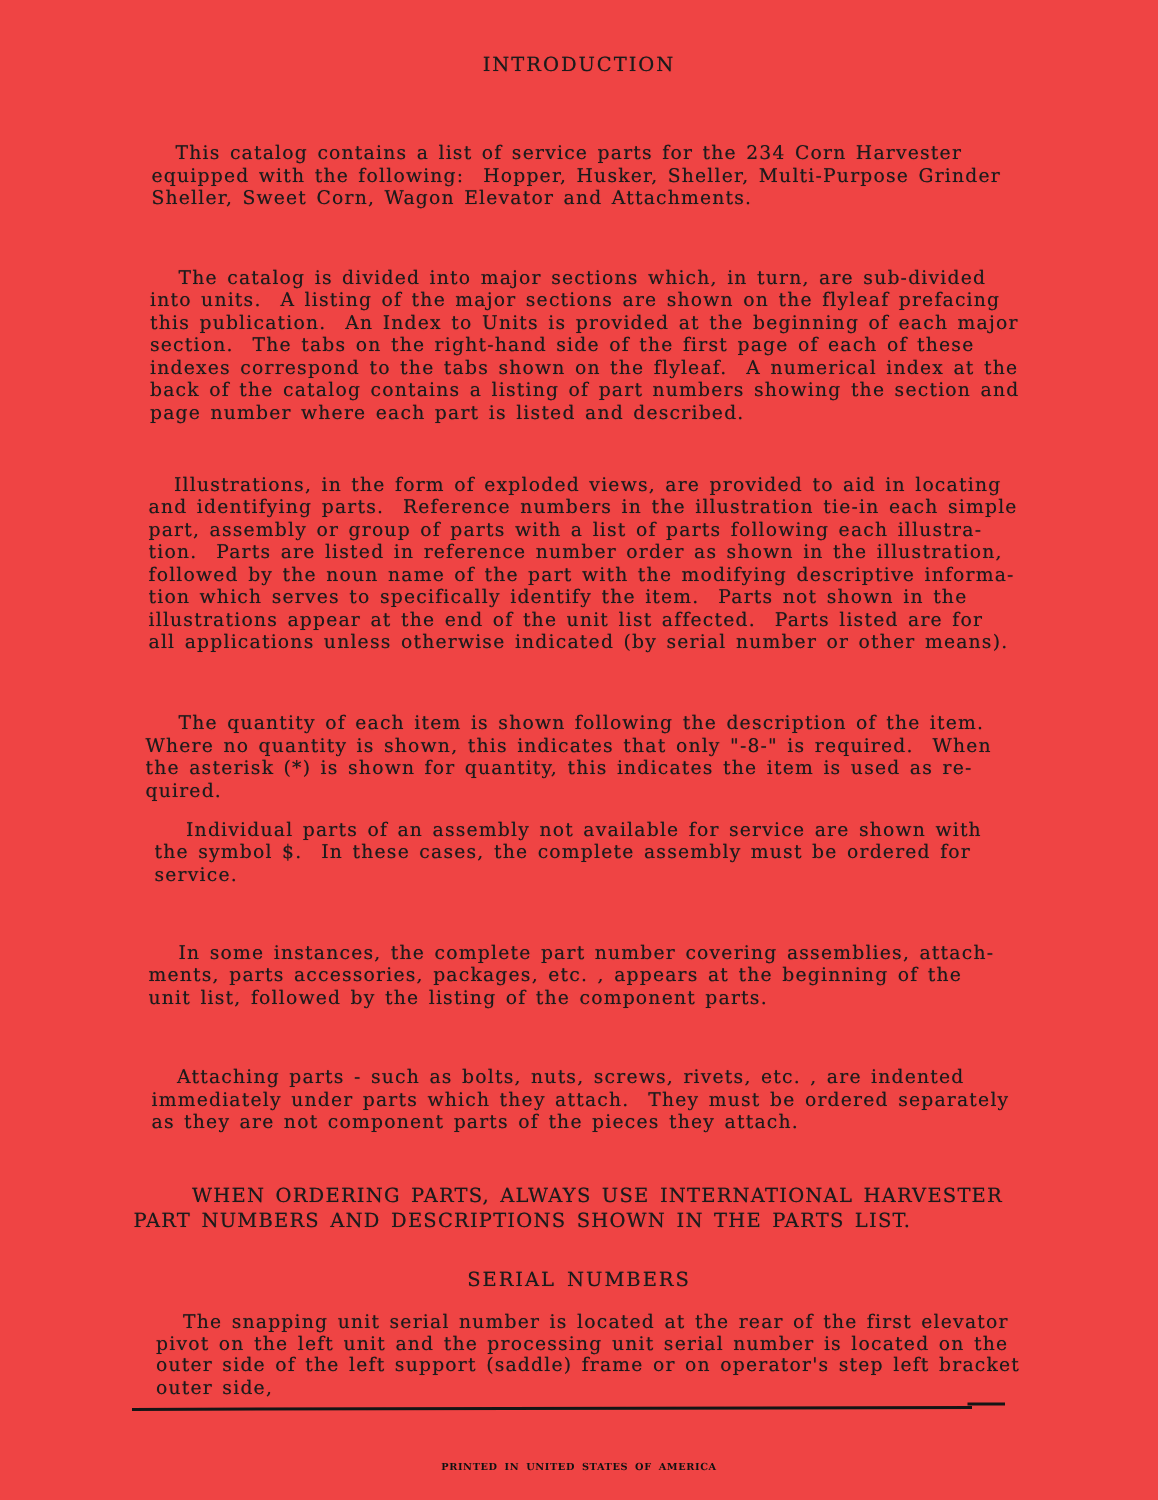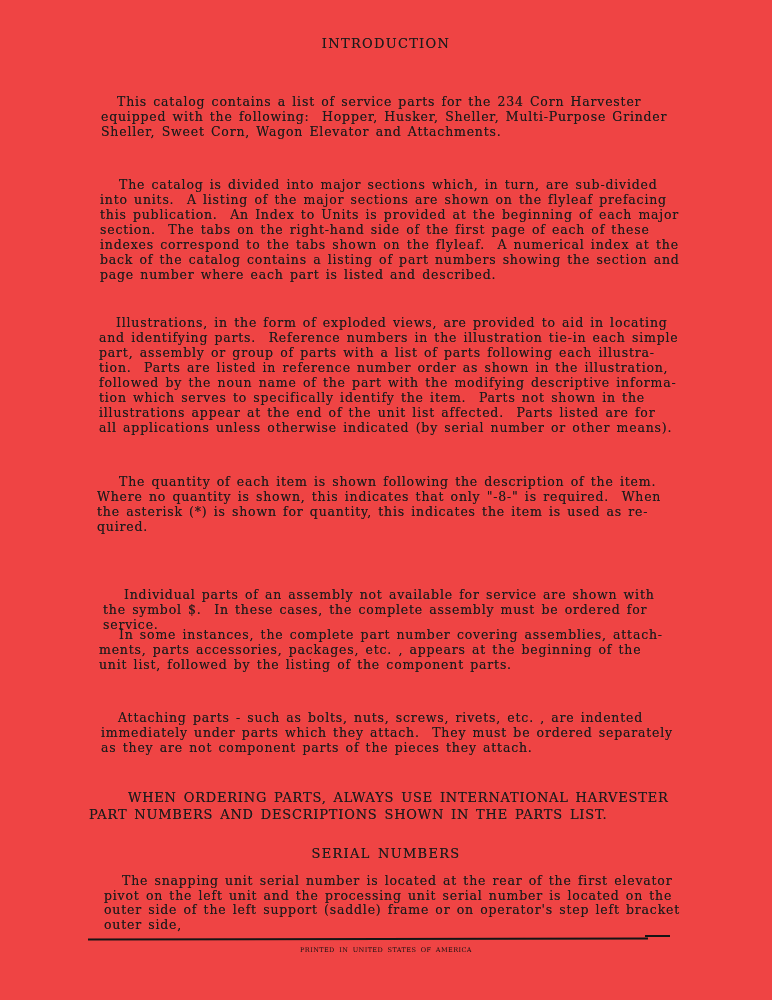--- a/index.html
+++ b/index.html
@@ -42,21 +42,21 @@
     line-height: 17px;
     letter-spacing: 0.8px;
     word-spacing: 2px;
     text-shadow: 0 0 0.5px rgba(25,25,25,0.6);
   }
   .indent-16 { text-indent: 16px; }
   .indent-17 { text-indent: 17px; }
   .indent-18 { text-indent: 18px; }
   .indent-19 { text-indent: 19px; }
   .indent-20 { text-indent: 20px; }
-  .indent-21 { text-indent: 21px; margin-top: 42px; }
+  .indent-21 { text-indent: 21px; }
   .indent-22 { text-indent: 22px; }
   .indent-39 { text-indent: 39px; }
   .footer-rule {
     position: absolute;
     left: 88px;
     top: 938px;
     width: 560px;
     height: 2px;
     background: #151515;
     transform: rotate(-0.12deg);
@@ -65,25 +65,25 @@
     position: absolute;
     left: 645px;
     top: 935px;
     width: 25px;
     height: 2px;
     background: #151515;
   }
   .printer-imprint {
     position: absolute;
     left: 0; right: 0;
-    top: 946px;
+    top: 974px;
     text-align: center;
     font-size: 6.5px;
     line-height: 9px;
-    font-weight: normal;
+    font-weight: bold;
     letter-spacing: 0.4px;
     word-spacing: 2px;
     color: #111;
   }
 </style>
 </head>
 <body>
 
 <div class="page">
 

